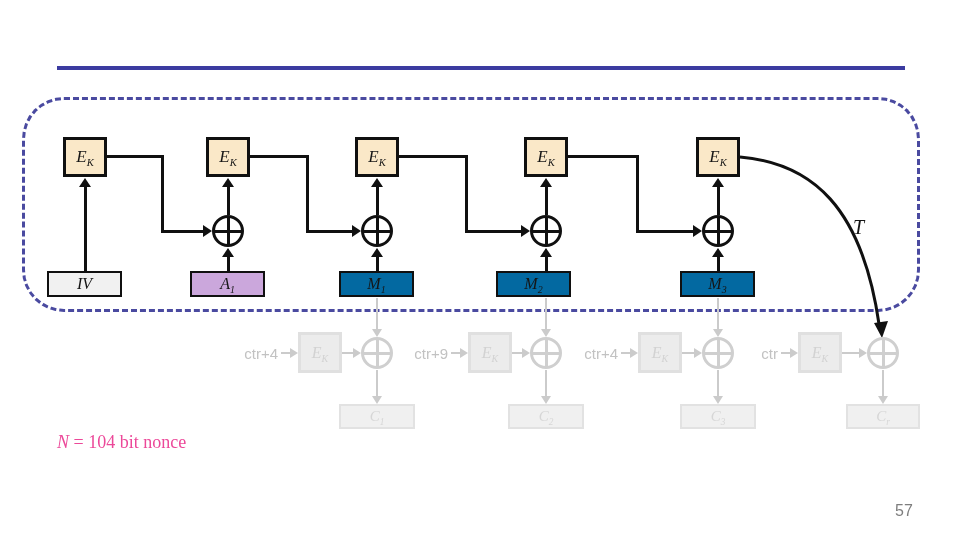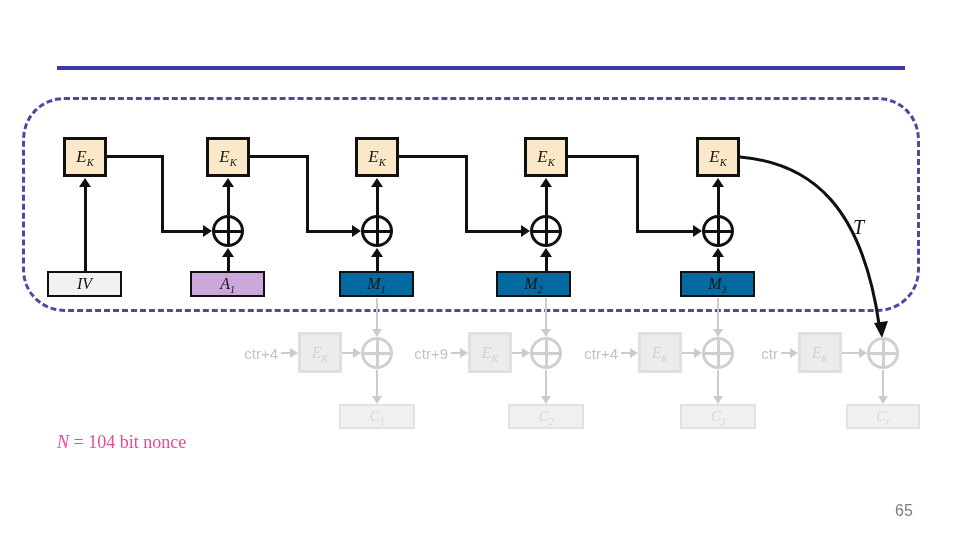--- a/index.html
+++ b/index.html
@@ -199,14 +199,14 @@
     </div>
   <div class="box cbox" style="left:680px">
       <span><span>C</span><sub>3</sub></span>
     </div>
   <div class="box cbox" style="left:846px;width:74px">
       <span><span>C</span><sub>r</sub></span>
     </div>
 
   <div class="formula" style="top:432px"><span class="seg-it">N</span><span class="seg-up">  = 104 bit nonce</span></div>
 
-  <div class="pagenum">65</div>
+  <div class="pagenum">57</div>
 </div>
 
 </body></html>

